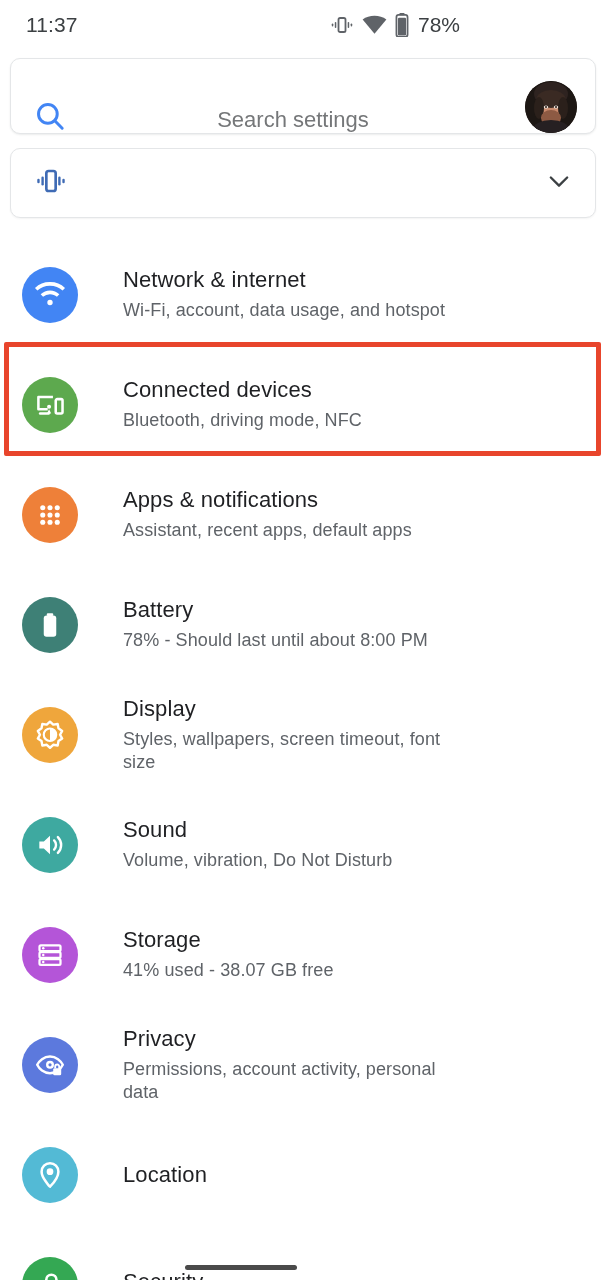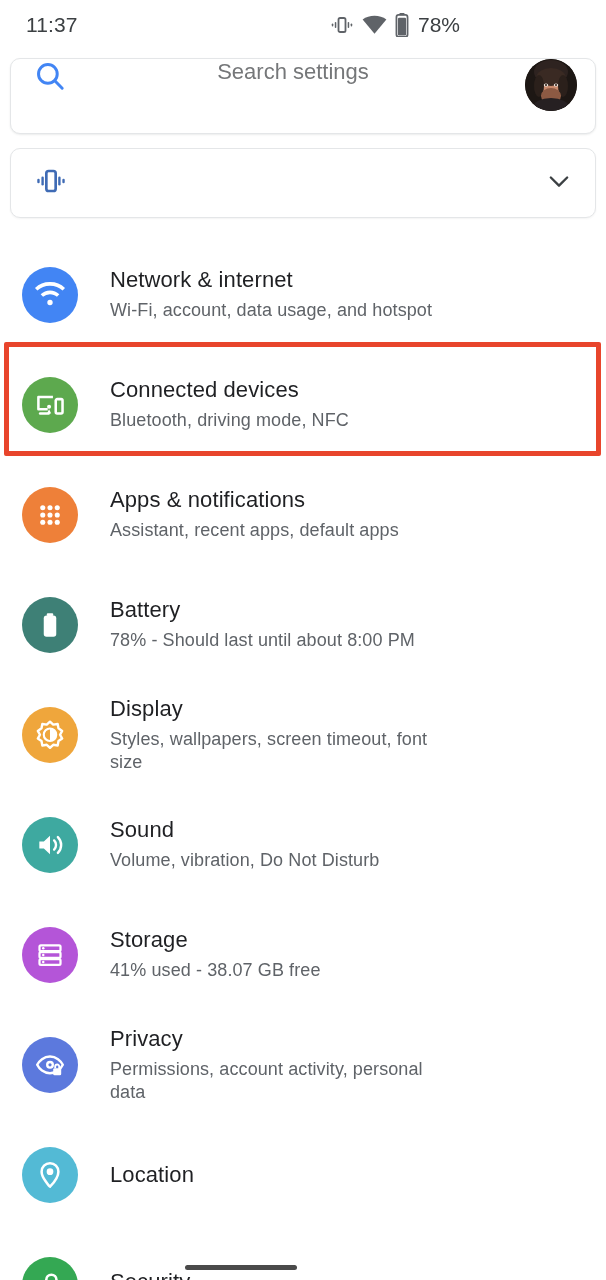--- a/index.html
+++ b/index.html
@@ -19,21 +19,21 @@
   }
   .status-clock { font-size: 21px; color: #3c4043; letter-spacing: .1px; }
   .status-right { display: flex; align-items: center; gap: 8px; }
   .status-right svg { display: block; }
   .status-batt-text { font-size: 21px; color: #3c4043; margin-left: 1px; }
 
   
   .searchbar {
     position: absolute; top: 58px; left: 10px; width: 586px; height: 76px;
     background: #fff; border: 1px solid #e4e6e8; border-radius: 10px;
-    display: flex; align-items: flex-start; padding: 0 18px 0 22px;
+    display: flex; align-items: flex-end; padding: 0 18px 0 22px;
     box-shadow: 0 1px 2px rgba(60,64,67,.10);
   }
   .search-icon { flex: 0 0 auto; width: 34px; height: 34px; }
   .search-placeholder {
     flex: 1 1 auto; text-align: center; font-size: 22px; color: #757779;
     margin-left: -6px;
   }
   .avatar {
     flex: 0 0 auto; width: 52px; height: 52px; border-radius: 50%;
     overflow: hidden; background: #2a211c; position: relative;
@@ -53,21 +53,21 @@
   .list { position: absolute; top: 240px; left: 0; right: 0; }
   .row {
     display: flex; align-items: center; height: 110px;
     padding: 0 20px 0 22px;
   }
   .row-icon {
     flex: 0 0 auto; width: 56px; height: 56px; border-radius: 50%;
     display: flex; align-items: center; justify-content: center;
   }
   .row-icon svg { display: block; }
-  .row-text { margin-left: 32px; min-width: 0; }
+  .row-text { margin-left: 45px; min-width: 0; }
   .row-title {
     font-size: 22px; color: #1f2023; line-height: 1.18; letter-spacing: .1px;
   }
   .row-sub {
     font-size: 18px; color: #5f6368; line-height: 1.3; margin-top: 6px;
     letter-spacing: .1px;
   }
 
   
   .highlight-box {

